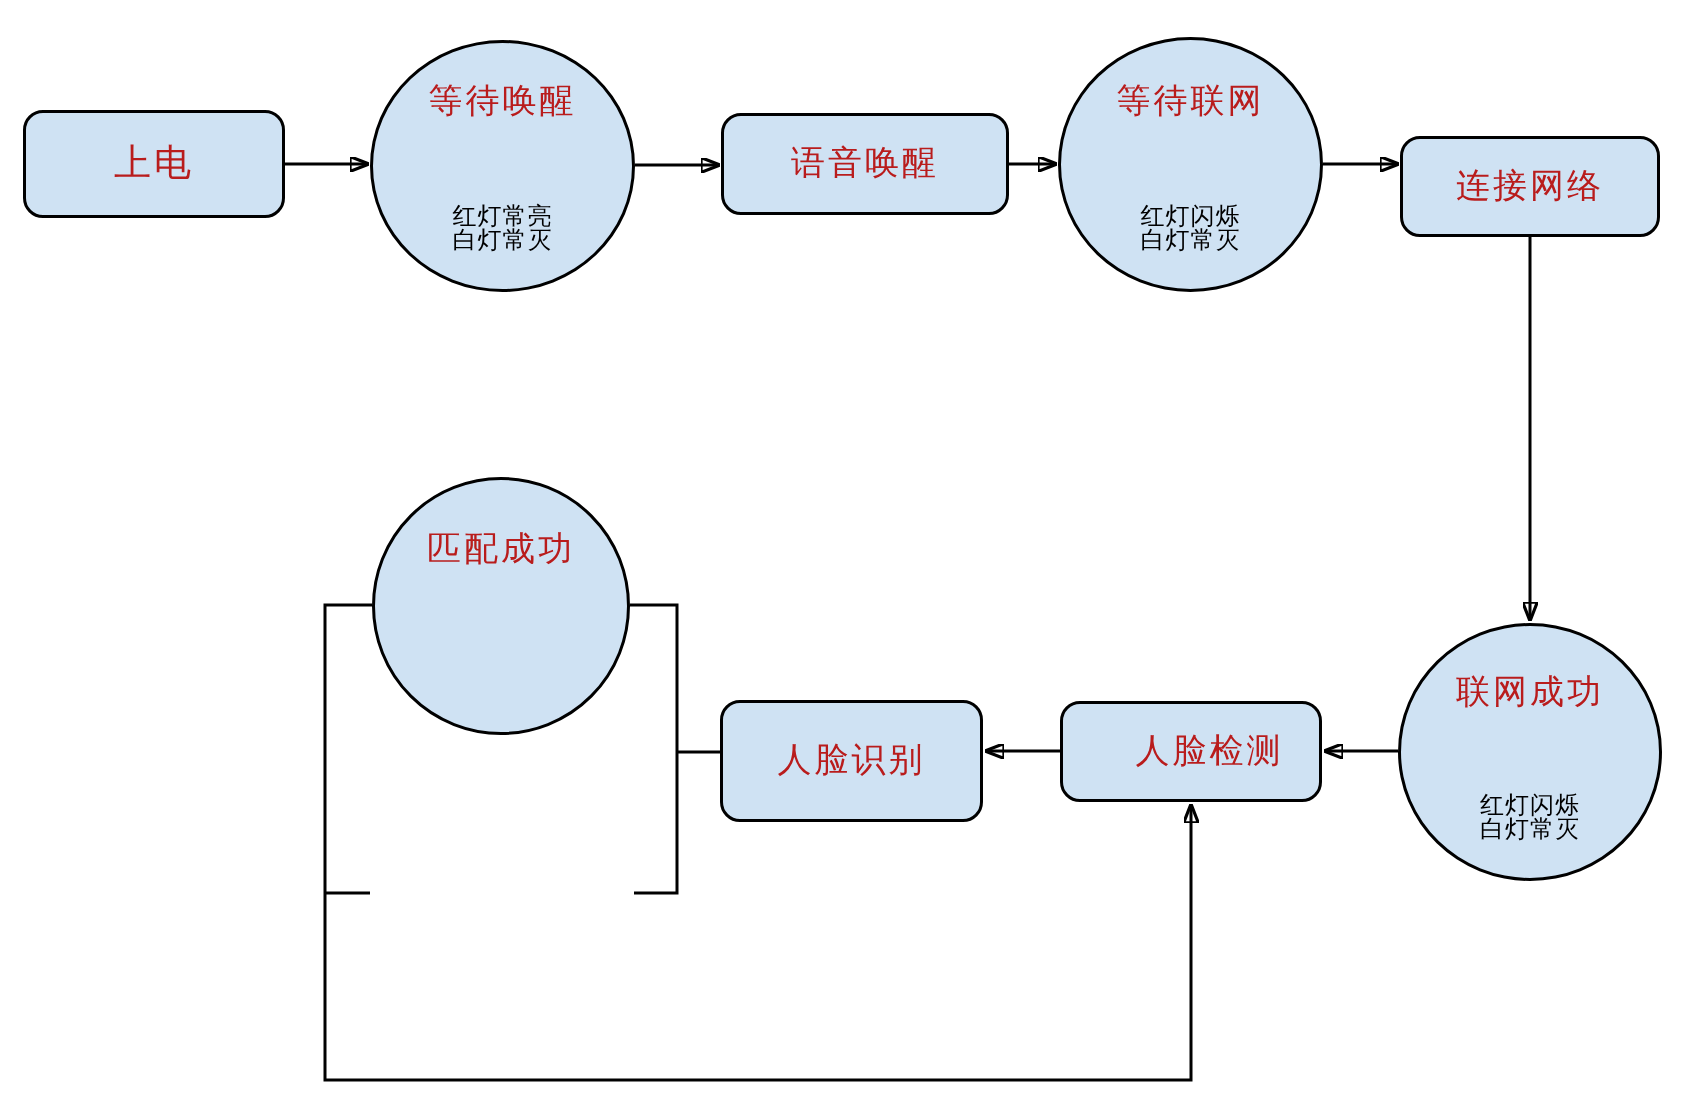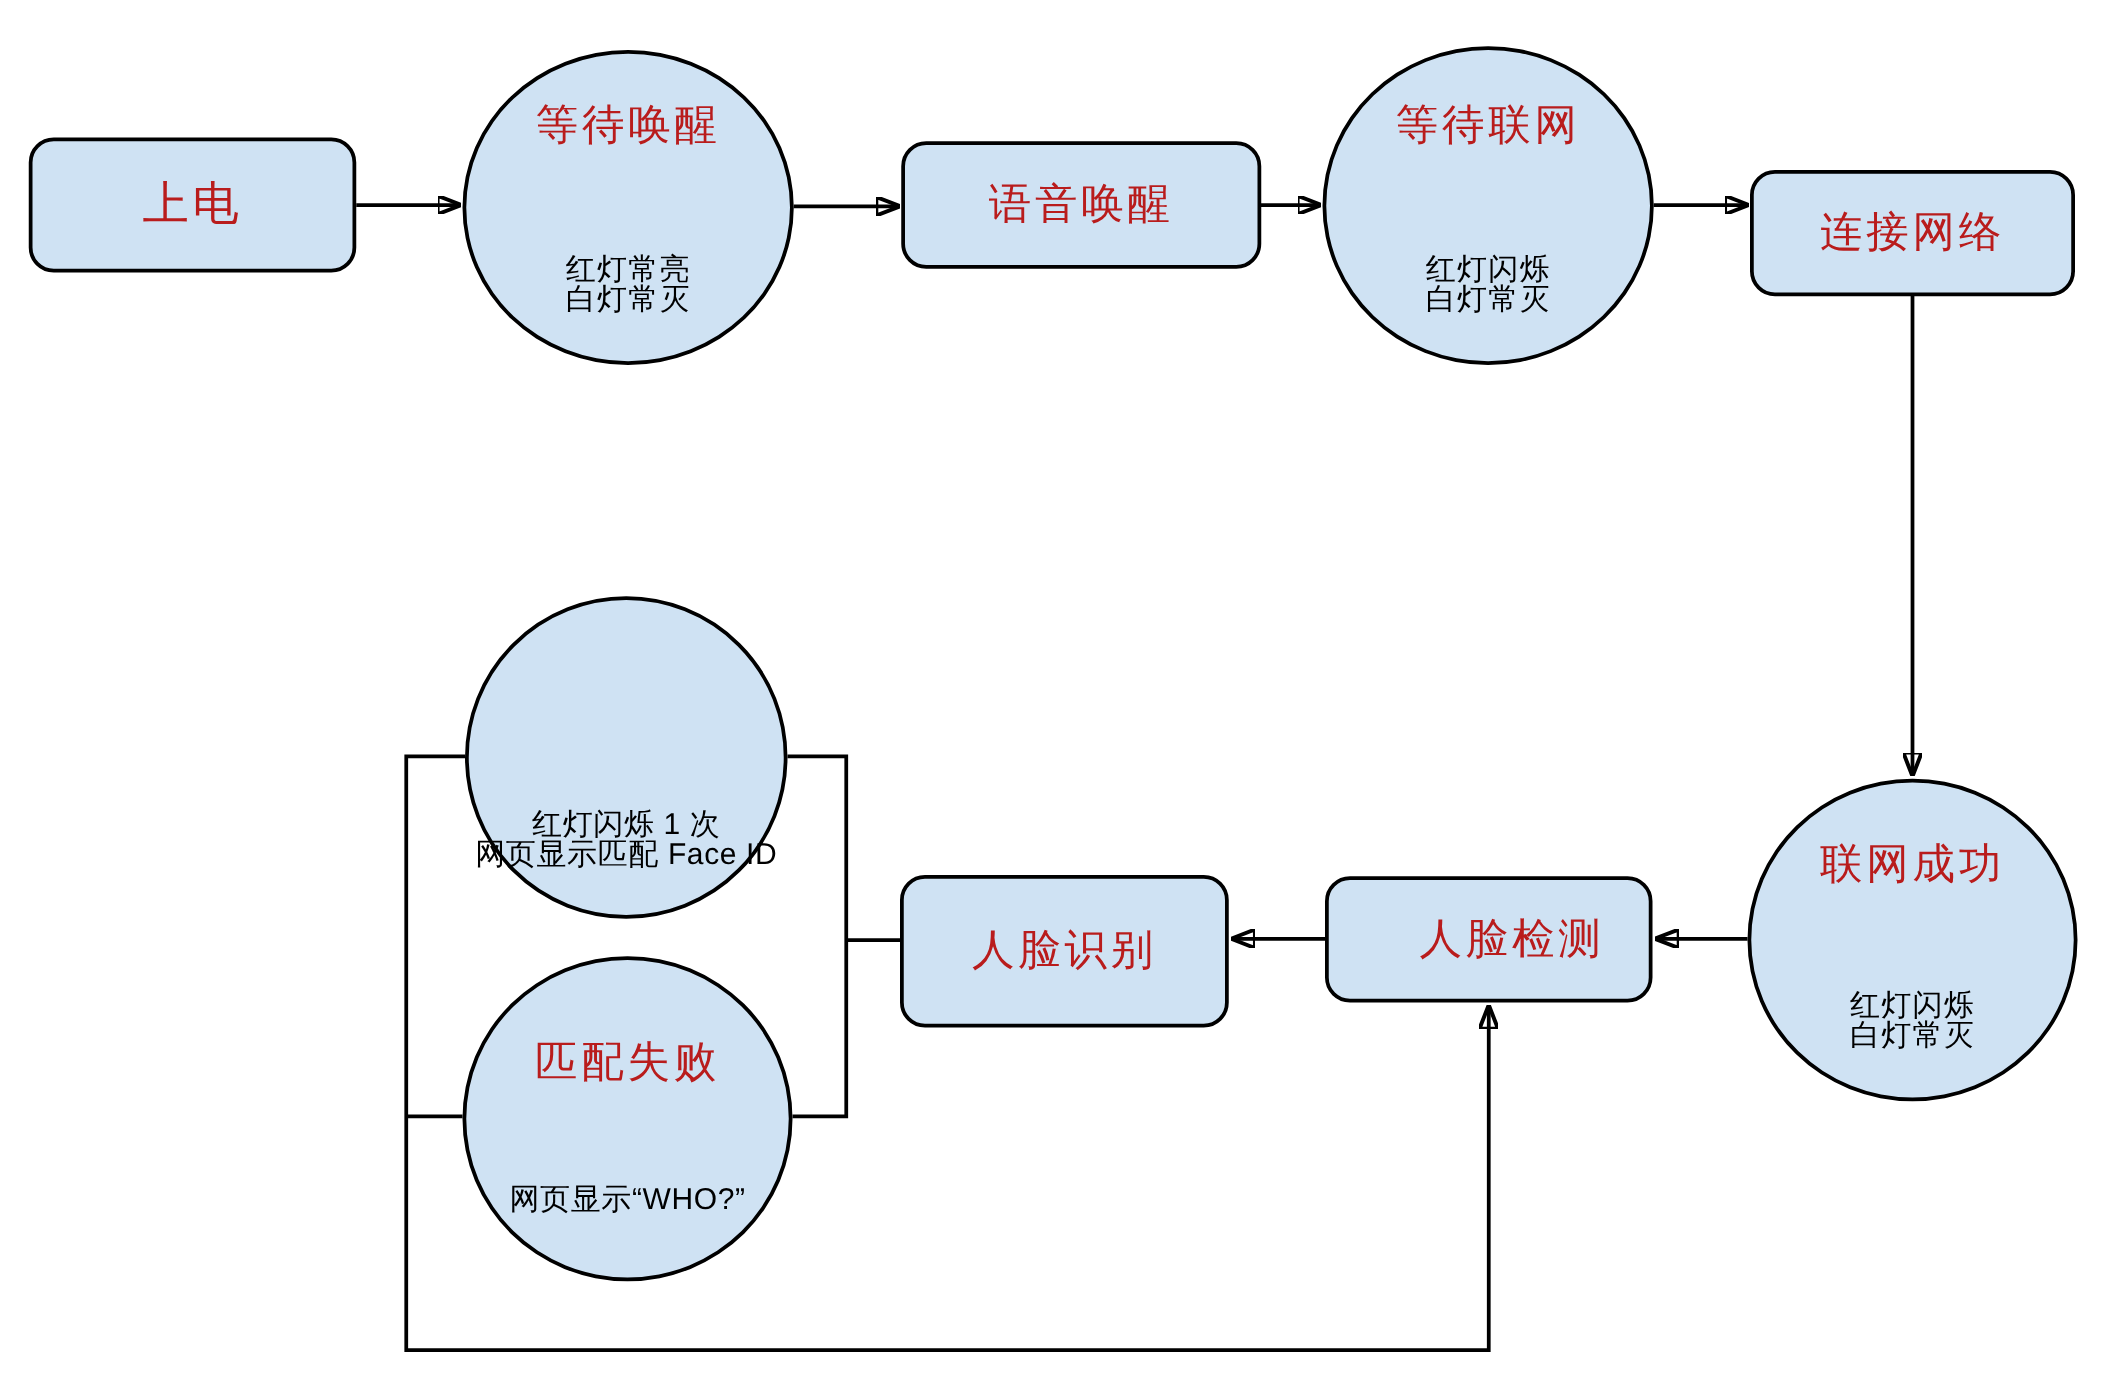--- a/index.html
+++ b/index.html
@@ -83,26 +83,17 @@
 
   <div class="node box" style="left:1060px;top:701px;width:262px;height:101px;padding-left:37px;">
     <span class="title">人脸检测</span>
   </div>
 
   <div class="node box" style="left:720px;top:700px;width:263px;height:122px;">
     <span class="title">人脸识别</span>
   </div>
 
   <div class="node ellipse" style="left:372px;top:477px;width:258px;height:258px;">
-    <div class="notes" style="top:168px;letter-spacing:0.5px;">
-      <div>红灯闪烁 1 次</div>
-      <div>网页显示匹配 Face ID</div>
-    </div>
+    <div class="title" style="top:48px;">匹配成功</div>
   </div>
 
-  <div class="node ellipse" style="left:370px;top:765px;width:264px;height:260px;">
-    <div class="title" style="top:62px;">匹配失败</div>
-    <div class="notes" style="top:180px;letter-spacing:0.5px;">
-      <div>网页显示“WHO?”</div>
-    </div>
-  </div>
 
 </div>
 
 </body></html>

